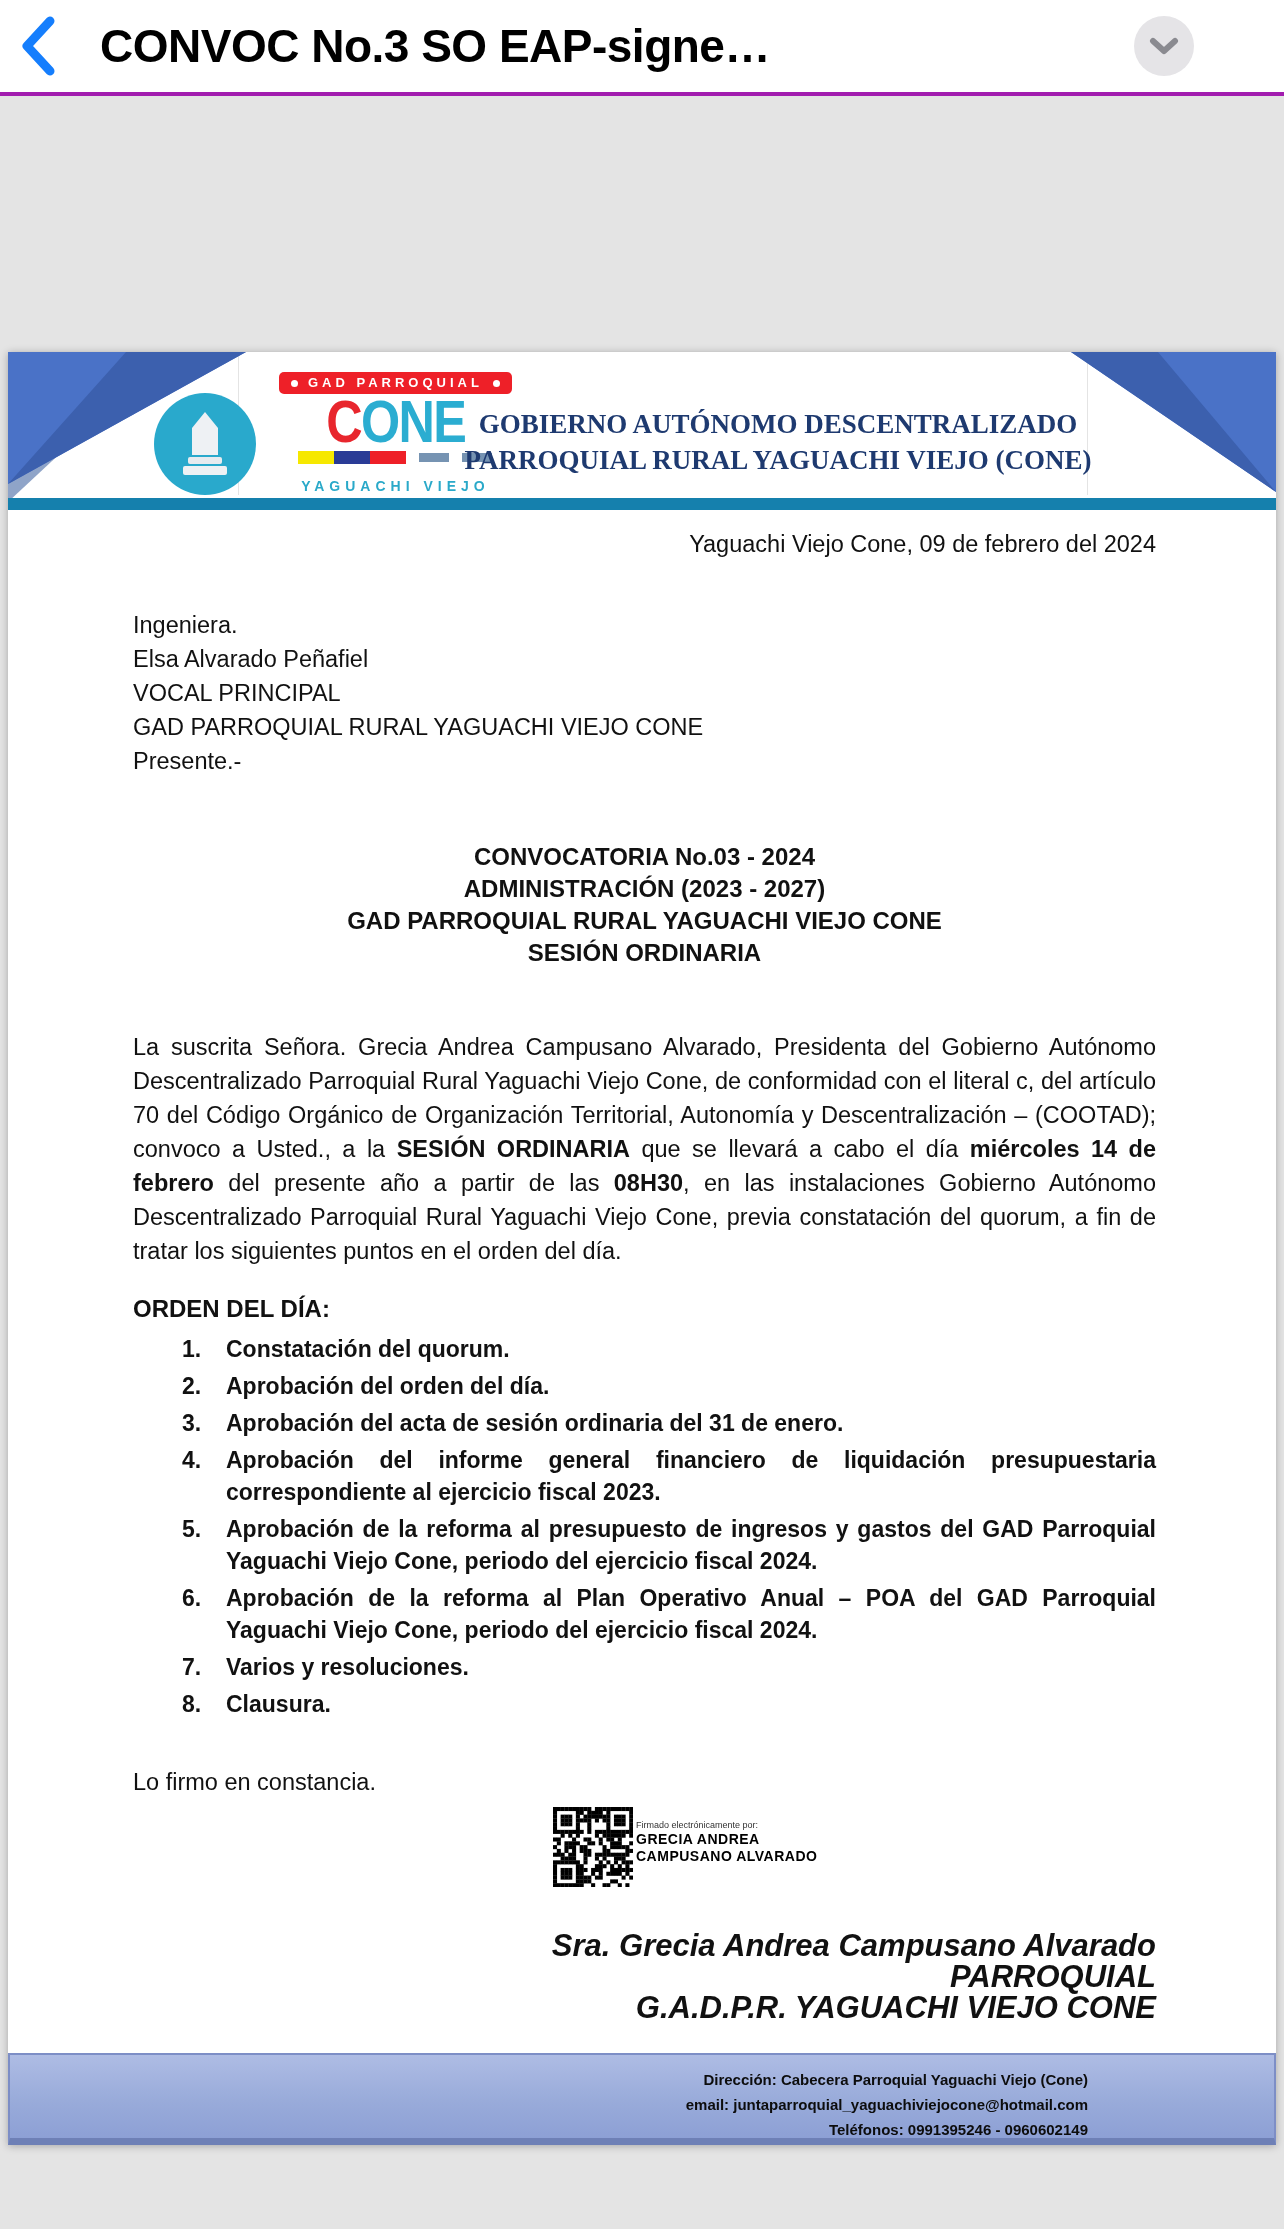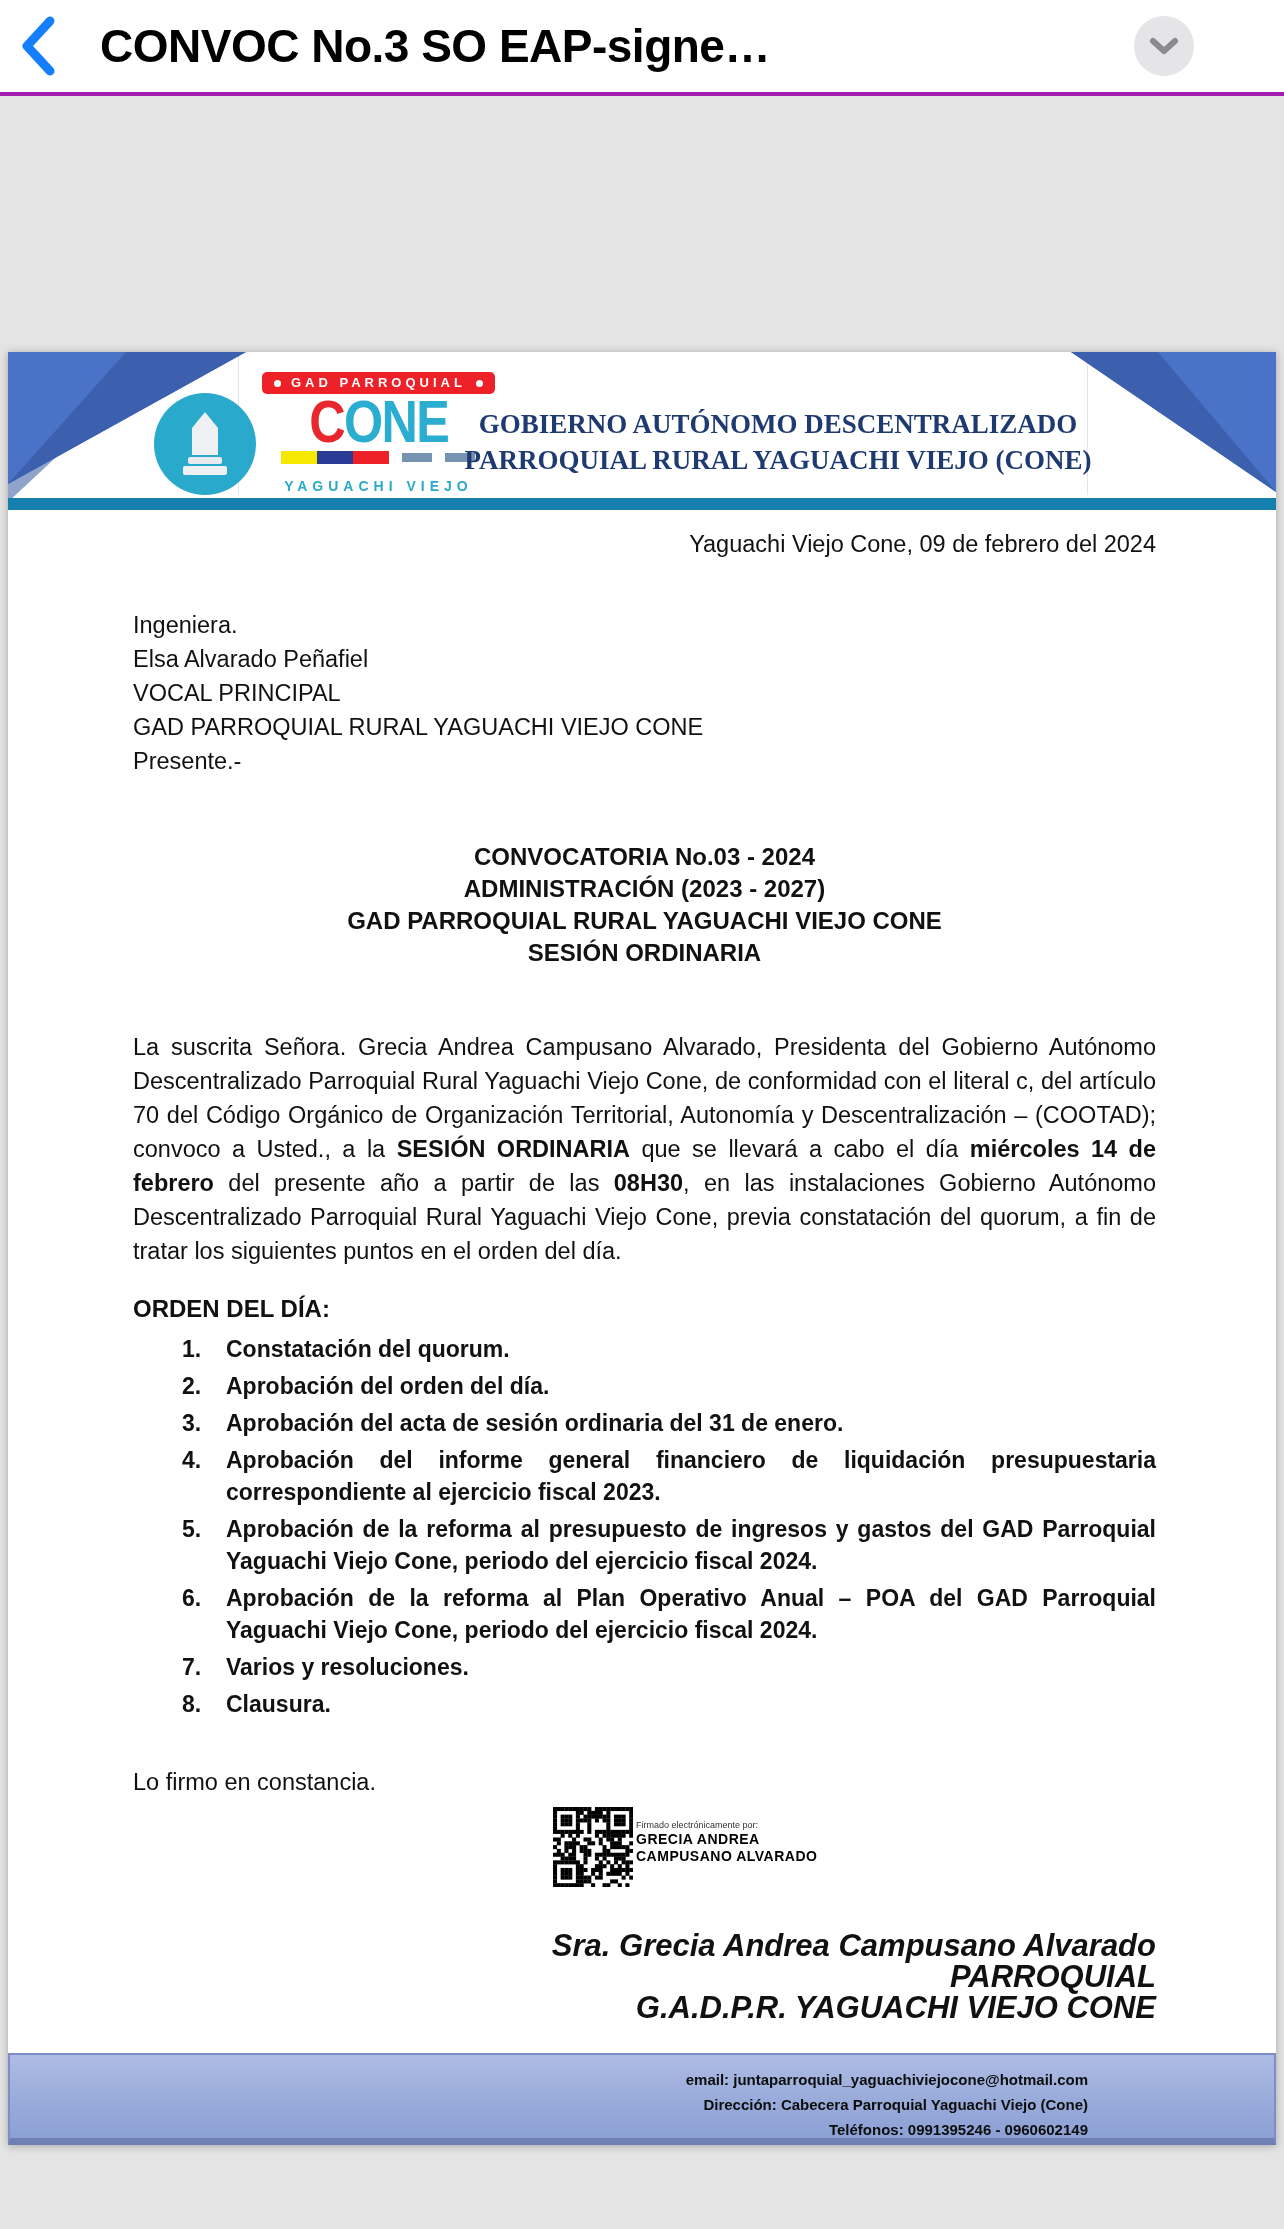--- a/index.html
+++ b/index.html
@@ -18,21 +18,21 @@
   .viewer{position:absolute;left:0;right:0;top:92px;bottom:0;background:#e4e4e4;}
   .page{position:absolute;left:8px;top:260px;width:1268px;height:1793px;background:#fff;
         box-shadow:0 1px 8px rgba(0,0,0,.28);display:flex;flex-direction:column;}
   
   .doc-header{position:relative;height:146px;flex:none;background:#fff;overflow:hidden;}
   .hairline{position:absolute;top:0;width:1px;height:143px;background:#e4e4e4;}
   .hl-1{left:230px}.hl-2{left:1079px}
   .corner{position:absolute;top:0;}
   .corner-left{left:0;width:238px;height:150px;}
   .corner-right{right:0;width:205px;height:146px;}
-  .logo{position:absolute;left:146px;top:20px;display:flex;align-items:center;gap:6px;}
+  .logo{position:absolute;left:146px;top:20px;display:flex;align-items:center;gap:23px;}
   .logo-circle{width:102px;height:102px;border-radius:50%;background:#29a9cc;flex:none;
                display:flex;align-items:center;justify-content:center;margin-top:4px;}
   .logo-stack{display:flex;flex-direction:column;align-items:center;}
   .logo-band{background:#ee2028;color:#fff;font-weight:800;font-size:13px;letter-spacing:4px;
              padding:4px 12px;border-radius:5px;display:flex;align-items:center;gap:10px;line-height:14px;}
   .band-dot{width:7px;height:7px;border-radius:50%;background:#fff;flex:none;}
   .wordmark{font-weight:900;font-size:60px;line-height:56px;letter-spacing:-2px;transform:scaleX(.84);}
   .wm-c{color:#e8262d}.wm-one{color:#2badd1}
   .strip{display:flex;align-items:center;margin-top:1px;}
   .strip i{display:block;height:13px;}
@@ -478,20 +478,20 @@
         </div>
 
         <div class="sig-block">
           <div>Sra. Grecia Andrea Campusano Alvarado</div>
           <div>PARROQUIAL</div>
           <div>G.A.D.P.R. YAGUACHI VIEJO CONE</div>
         </div>
       </div>
 
       <footer class="doc-footer">
-        <div>email: juntaparroquial_yaguachiviejocone@hotmail.com</div>
-          <div>Dirección: Cabecera Parroquial Yaguachi Viejo (Cone)</div>
+        <div>Dirección: Cabecera Parroquial Yaguachi Viejo (Cone)</div>
+          <div>email: juntaparroquial_yaguachiviejocone@hotmail.com</div>
           <div>Teléfonos: 0991395246 - 0960602149</div>
       </footer>
 
     </section>
   </main>
 </div>
 
 </body></html>

